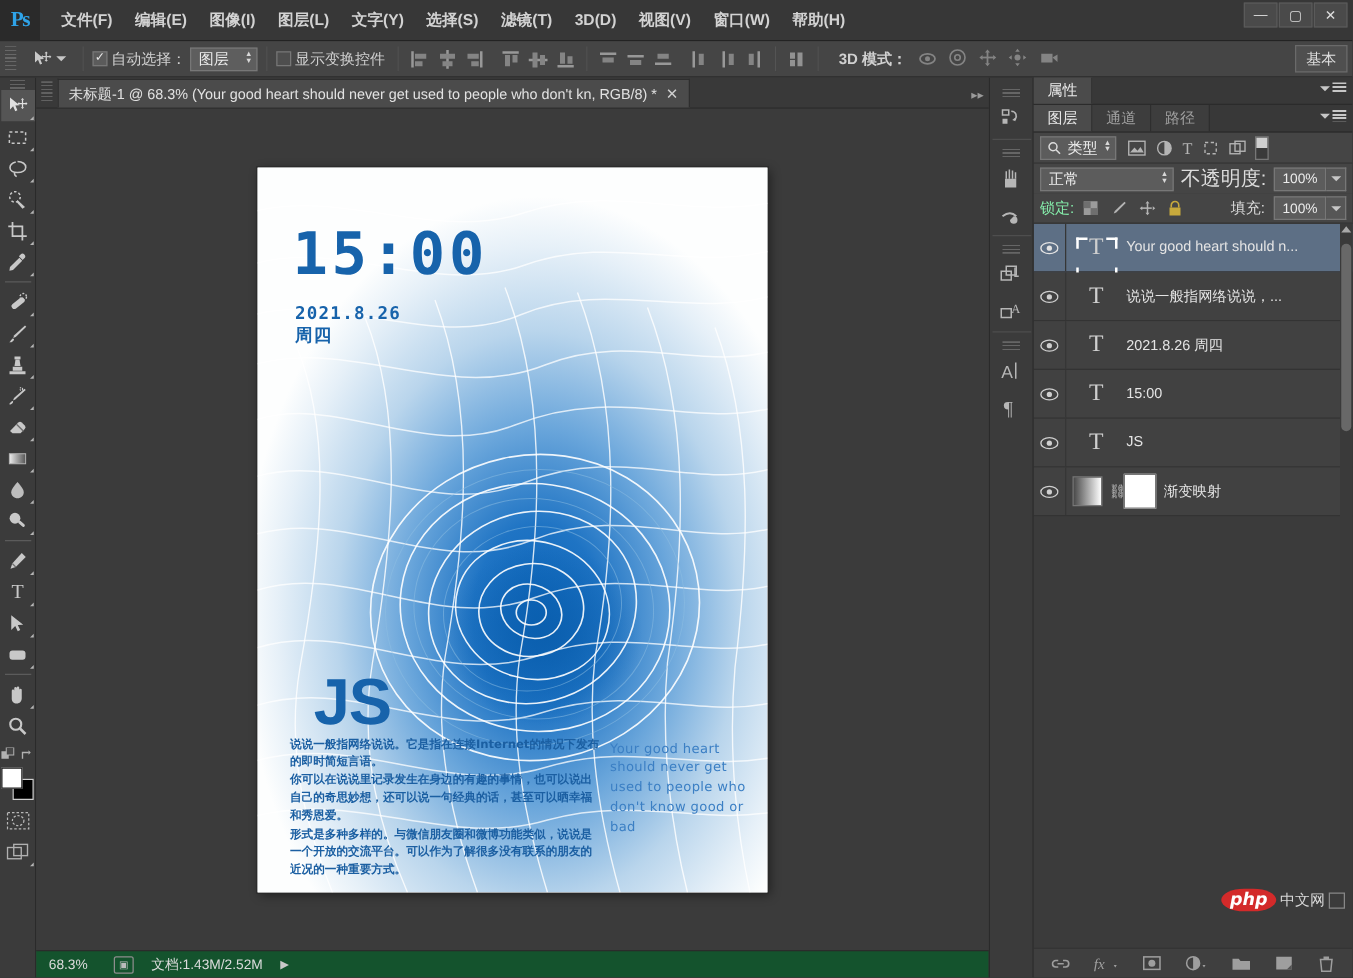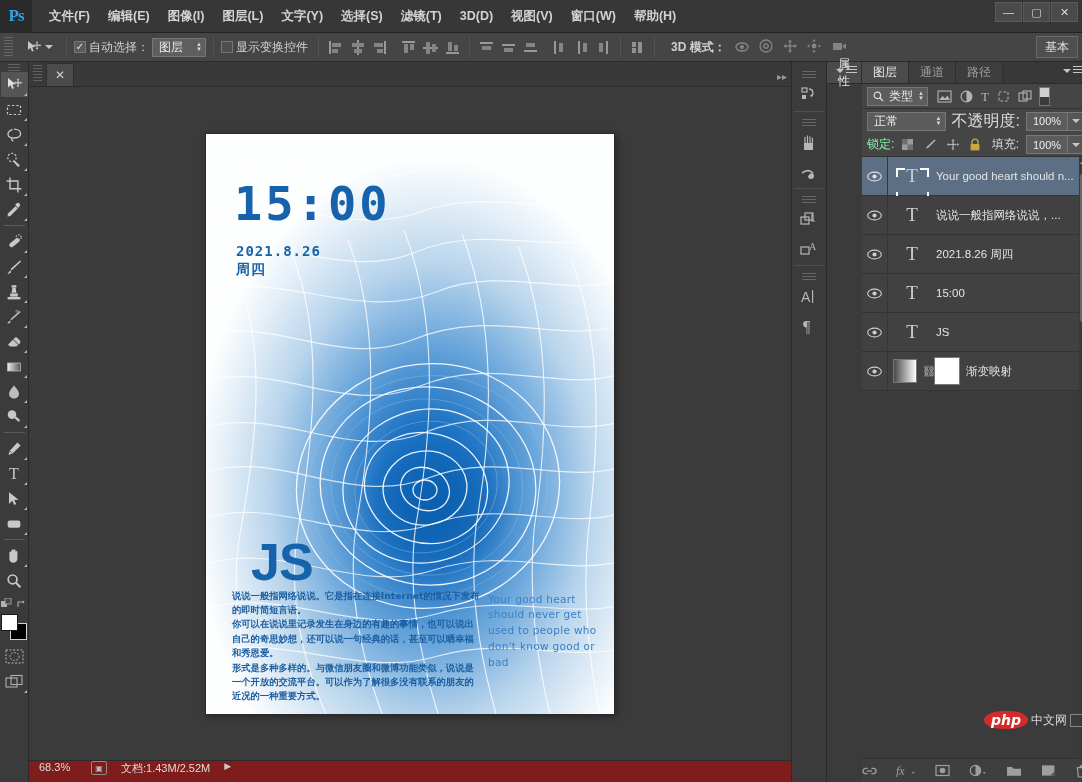--- a/index.html
+++ b/index.html
@@ -125,39 +125,39 @@
             font-family: "DejaVu Sans Mono", monospace; font-weight: bold; color: #1763ab; }
   .t-date { left: 30px; top: 108px; font-size: 14px; letter-spacing: 1px;
             font-family: "DejaVu Sans Mono", monospace; font-weight: bold; line-height: 1.35; color: #1763ab; }
   .t-js { left: 45px; top: 398px; font-size: 52px; font-weight: bold;
           font-family: "Liberation Sans", sans-serif; color: #1763ab; letter-spacing: -1px; }
   .t-cn { left: 26px; top: 455px; width: 250px; font-size: 9.3px; line-height: 1.55;
           color: #1b5fa2; font-family: "DejaVu Sans", sans-serif; font-weight: bold; }
   .t-en { left: 282px; top: 458px; width: 120px; font-size: 10.5px; line-height: 1.5;
           color: #3b7fc4; font-family: "DejaVu Sans", sans-serif; letter-spacing: .3px; }
 
-  .statusbar { height: 22px; background: #7f1d1d; border-top: 1px solid #2b2b2b;
-     display: flex; gap: 0; flex: none; padding-left: 10px; }
+  .statusbar { height: 22px; background: #14532d; border-top: 1px solid #2b2b2b;
+     display: flex; align-items: center; gap: 0; flex: none; padding-left: 10px; }
   .sb-zoom { width: 52px; font-size: 11px; color: #dcdcdc; }
   .sb-icon { width: 16px; height: 14px; border: 1px solid #8d8d8d; border-radius: 2px;
      display: flex; align-items: center; justify-content: center; font-size: 8px; color: #bbb;
      margin-right: 14px; }
   .sb-doc { font-size: 11px; color: #dcdcdc; }
   .sb-arrow { margin-left: 14px; color: #c9c9c9; font-size: 9px; }
 
   
   .iconrail { width: 35px; background: #3b3b3b; border-left: 1px solid #2a2a2a;
     display: flex; flex-direction: column; align-items: center; flex: none; padding-top: 4px; }
   .rail-grip { width: 14px; height: 7px; opacity: .45; margin: 5px 0 2px;
      background: repeating-linear-gradient(to bottom, #9a9a9a 0 1px, transparent 1px 3px); }
   .rail-btn { width: 31px; height: 29px; display: flex; align-items: center; justify-content: center; }
   .rail-div { width: 31px; height: 1px; background: #4e4e4e; margin: 2px 0; }
 
   
-  .rightcol { width: 256px; background: #3b3b3b; display: flex; flex-direction: row;
+  .rightcol { width: 256px; background: #3b3b3b; display: flex; flex-direction: column;
      border-left: 1px solid #2a2a2a; flex: none; }
   .panel-tabs { height: 22px; background: #383838; display: flex; align-items: stretch;
      border-bottom: 1px solid #2b2b2b; position: relative; }
   .ptab { padding: 0 11px; display: flex; align-items: center; font-size: 12px; color: #9f9f9f;
      background: #3d3d3d; border-right: 1px solid #2e2e2e; }
   .ptab.active { background: #4b4b4b; color: #e8e8e8; }
   .pmenu { position: absolute; right: 5px; top: 4px; display: flex; gap: 2px; align-items: center; }
   .hamb { width: 11px; height: 9px;
      background: repeating-linear-gradient(to bottom, #c6c6c6 0 1.5px, transparent 1.5px 3px); }
   .caret-d { width: 0; height: 0; border-left: 4px solid transparent; border-right: 4px solid transparent;
@@ -581,20 +581,21 @@
           </svg>
         <span class="tri"></span>
       </div>
     </div>
 
     <div class="canvascol">
 
       <div class="tabbar">
         <div class="grip2"></div>
         <div class="doc-tab">
+          <span>未标题-1 @ 68.3% (Your good heart  should never get  used to people  who don't kn, RGB/8) *</span>
           <span class="tab-close">✕</span>
         </div>
         <span class="rt-arrows">▸▸</span>
       </div>
 
       <div class="stage">
         <div class="doc">
           <svg class="art" viewBox="0 0 408 580" preserveAspectRatio="none">
             <defs>
               <radialGradient id="core" cx="55%" cy="62%" r="58%">

